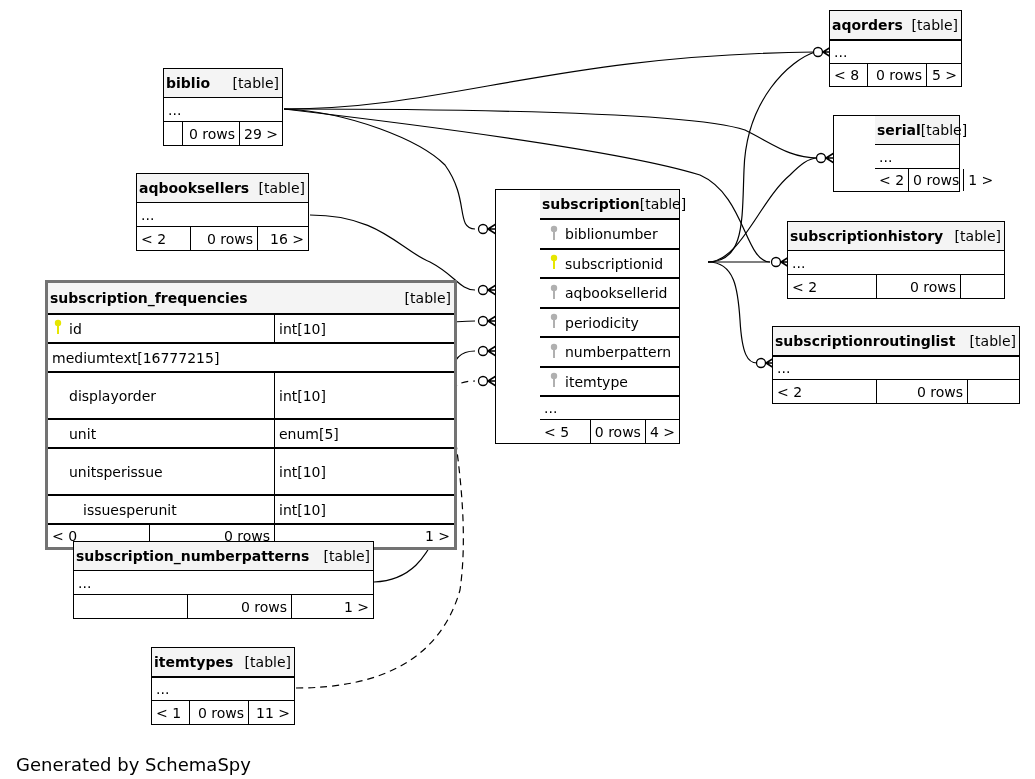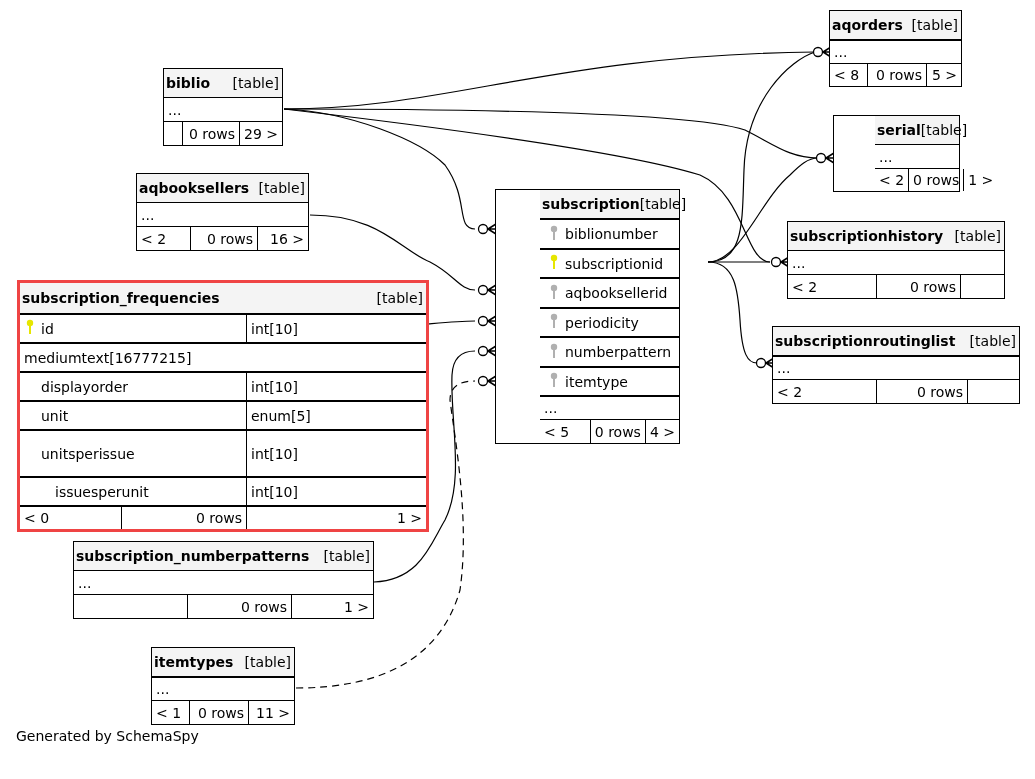--- a/index.html
+++ b/index.html
@@ -1,33 +1,33 @@
 <!DOCTYPE html>
 <html><head>
 <meta charset="utf-8">
 <style>
   html, body { margin:0; padding:0; background:#ffffff; }
   body { width:1035px; height:779px; position:relative; overflow:hidden;
          font-family:"DejaVu Sans", sans-serif; font-size:14px; color:#000; }
   svg.edges { position:absolute; left:0; top:0; width:1035px; height:779px; }
   .tbl { position:absolute; border:1px solid #000; background:#fff; box-sizing:border-box; }
-  .tbl.focus { border:3px solid #ef4444; }
+  .tbl.focus { border:3px solid #737373;margin-left:28px; }
   .row { display:flex; border-top:1px solid #000; height:28px; box-sizing:border-box; align-items:center; }
   .hdr { background:#f4f4f4; display:flex; align-items:center; justify-content:space-between; height:28px; padding:0 3px 0 2px; box-sizing:border-box; }
   .hdr .name { font-weight:bold; }
   .hdr .kind { font-weight:normal; }
   .cell { box-sizing:border-box; height:100%; display:flex; align-items:center; padding:0 4px; white-space:nowrap; }
   .cell + .cell { border-left:1px solid #000; }
   .cell.right { justify-content:flex-end; }
   .sep { border-top:2px solid #000; }
   .key { display:inline-block; width:10px; margin:0 6px 0 3px; }
   .pad-key { display:inline-block; width:10px; margin:0 6px 0 3px; }
   .footer-row { height:24px; }
   .ellipsis-row { height:24px; }
-  .caption { position:absolute; left:16px; top:728px; font-size:14px; }
+  .caption { position:absolute; left:16px; top:754px; font-size:18px; }
 </style>
 </head>
 <body>
 
 <svg class="edges" viewBox="0 0 1035 779">
   <defs>
     <g id="crow">
       <circle cx="-11" cy="0" r="4.5" fill="#fff" stroke="#000" stroke-width="1.3"></circle>
       <path d="M -6 0 L 2 -5 M -6 0 L 2 0 M -6 0 L 2 5" stroke="#000" stroke-width="1.5" fill="none"></path>
     </g>
@@ -111,21 +111,21 @@
             <circle cx="5" cy="4" r="3.2" fill="#e6e600"></circle>
             <rect x="4" y="6" width="2" height="9" fill="#e6e600"></rect>
           </svg></span>
       <span>id</span>
     </div>
     <div class="cell" style="flex:1">int[10]</div>
   </div>
   <div class="row sep" style="height:29px">
     <div class="cell" style="flex:1">mediumtext[16777215]</div>
   </div>
-  <div class="row sep" style="height:29px">
+  <div class="row sep" style="height:47px">
     <div class="cell" style="width:226px;padding-left:2px">
         <span class="pad-key"></span>
         <span>displayorder</span>
       </div>
     <div class="cell" style="flex:1">int[10]</div>
   </div>
   <div class="row sep" style="height:29px">
     <div class="cell" style="width:226px;padding-left:2px">
         <span class="pad-key"></span>
         <span>unit</span>

